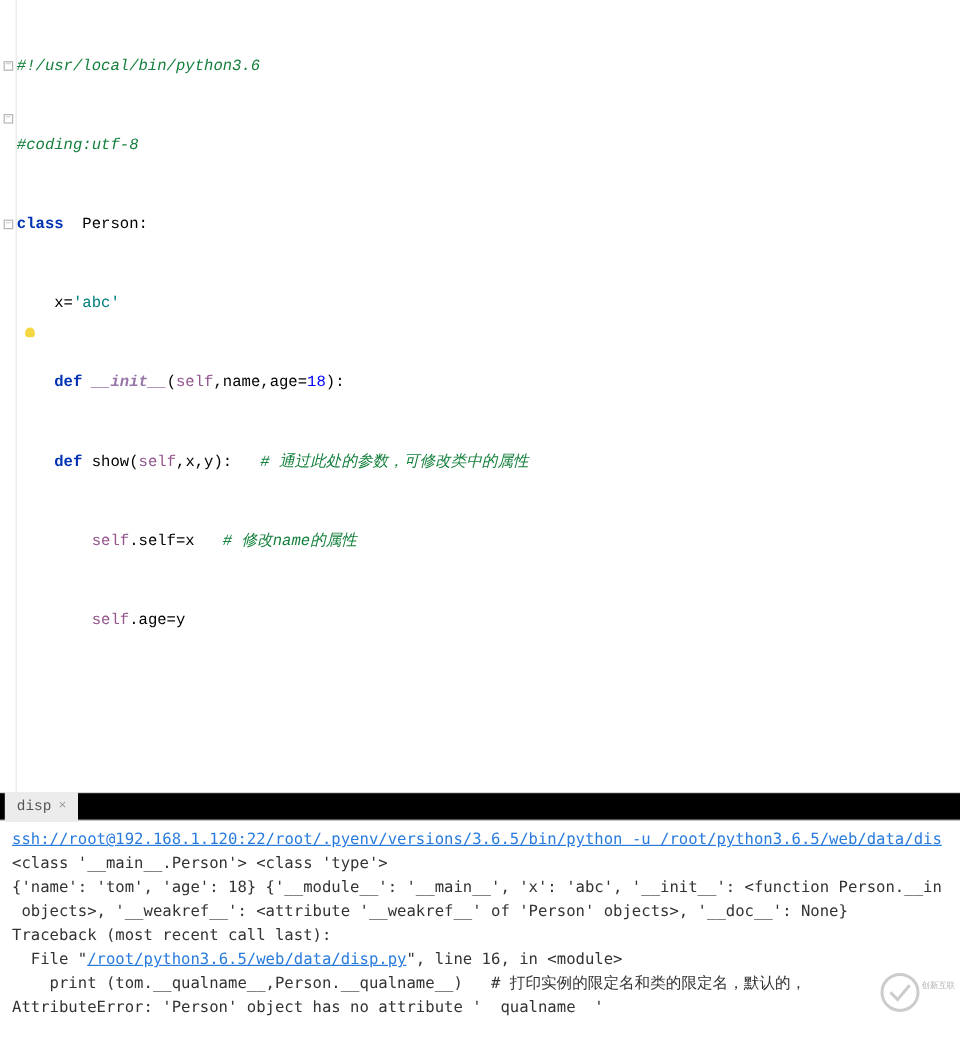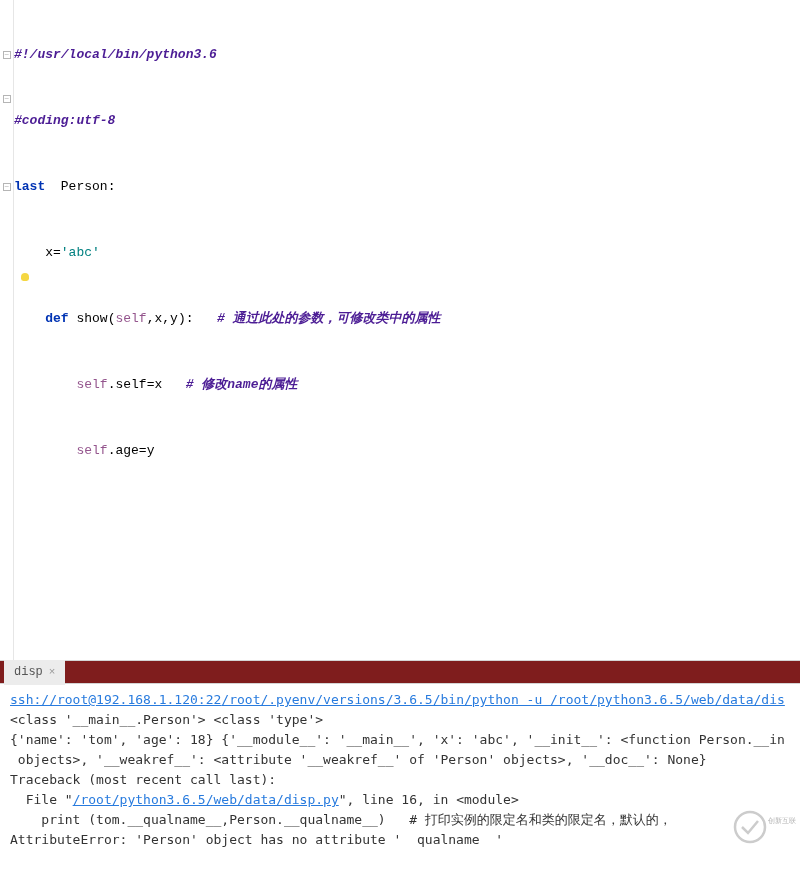--- a/index.html
+++ b/index.html
@@ -7,29 +7,29 @@
     .editor { position: relative; height: 660px; overflow: hidden; background: #fff; }
     .gutter { position: absolute; left: 0; top: 0; width: 14px; height: 100%; border-right: 1px solid #e6e6e6; background: #fff; }
     .fold { position: absolute; left: 3px; width: 8px; height: 8px; border: 1px solid #b5b5b5; background: #fff; text-align: center; font-size: 8px; line-height: 6px; color: #b5b5b5; }
     .fold.f1 { top: 51px; }
     .fold.f2 { top: 95px; }
     .fold.f3 { top: 183px; }
     .lightbulb { position: absolute; left: 19px; top: 273px; width: 12px; height: 12px; }
     .lightbulb::before { content: ""; position: absolute; left: 2px; top: 0; width: 8px; height: 8px; background: #f5d742; border-radius: 50% 50% 30% 30%; }
     .code { margin-left: 14px; padding: 0 0 0 0; white-space: pre; }
     .line { position: relative; padding-left: 0; height: 22px; }
-    .comment { color: #4c1d95; font-style: italic; font-weight: bold; }
+    .comment { color: #15803d; font-style: italic; }
     .kw { color: #0033b3; font-weight: bold; }
     .def { color: #0033b3; font-weight: bold; }
     .fn { color: #9876aa; font-weight: bold; font-style: italic; }
     .self { color: #94558d; }
     .str { color: #008080; }
     .num { color: #0000ff; }
 
-    .tabbar { height: 24px; background: #7f1d1d; border-top: 1px solid #d4d4d4; border-bottom: 1px solid #d4d4d4; display: flex; align-items: center; padding-left: 4px; }
+    .tabbar { height: 24px; background: #000000; border-top: 1px solid #d4d4d4; border-bottom: 1px solid #d4d4d4; display: flex; align-items: center; padding-left: 4px; }
     .tab { background: #ececec; padding: 2px 10px 2px 10px; font-size: 12px; color: #555; display: flex; align-items: center; gap: 6px; }
     .tab-close { color: #999; font-size: 11px; }
 
     .console { background: #fff; padding: 6px 16px 6px 10px; font-family: Consolas, Monaco, monospace; font-size: 13px; line-height: 20px; height: 185px; overflow: hidden; }
     .console .link { color: #287bde; text-decoration: underline; }
     .console-line { white-space: pre; color: #333; }
 
     .watermark { position: absolute; right: 4px; bottom: 12px; opacity: 0.75; }
     .watermark svg { width: 64px; height: 40px; }
   </style>
@@ -39,22 +39,23 @@
 <div class="editor">
   <div class="gutter">
     <div class="fold f1">−</div>
     <div class="fold f2">−</div>
     <div class="fold f3">−</div>
   </div>
   <span class="lightbulb"></span>
   <div class="code">
     <div class="line"><span class="comment">#!/usr/local/bin/python3.6</span></div>
     <div class="line"><span class="comment">#coding:utf-8</span></div>
-    <div class="line"><span class="kw">last</span><span>  Person:</span></div>
+    <div class="line"><span class="kw">class</span><span>  Person:</span></div>
     <div class="line"><span>    x=</span><span class="str">'abc'</span></div>
+    <div class="line"><span>    </span><span class="def">def</span><span> </span><span class="fn">__init__</span><span>(</span><span class="self">self</span><span>,name,age=</span><span class="num">18</span><span>):</span></div>
     <div class="line"><span>    </span><span class="def">def</span><span> </span><span class="fn" style="font-style:normal;font-weight:normal;color:#000">show</span><span>(</span><span class="self">self</span><span>,x,y):   </span><span class="comment"># 通过此处的参数，可修改类中的属性</span></div>
     <div class="line"><span>        </span><span class="self">self</span><span>.self=x   </span><span class="comment"># 修改name的属性</span></div>
     <div class="line"><span>        </span><span class="self">self</span><span>.age=y</span></div>
     
     
     
     
     
     
     

